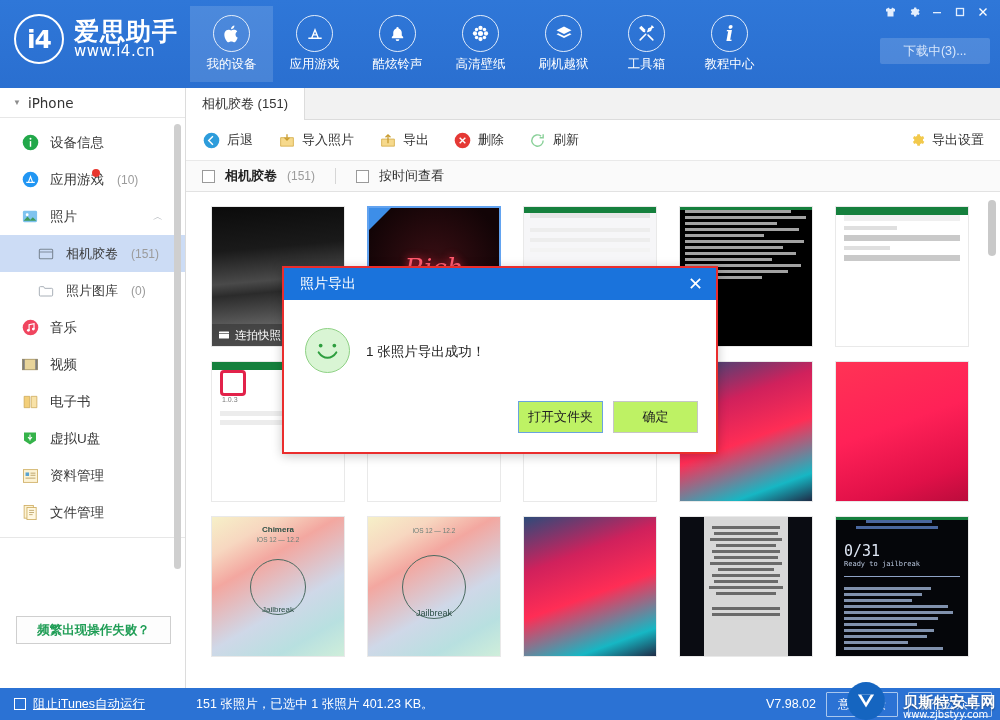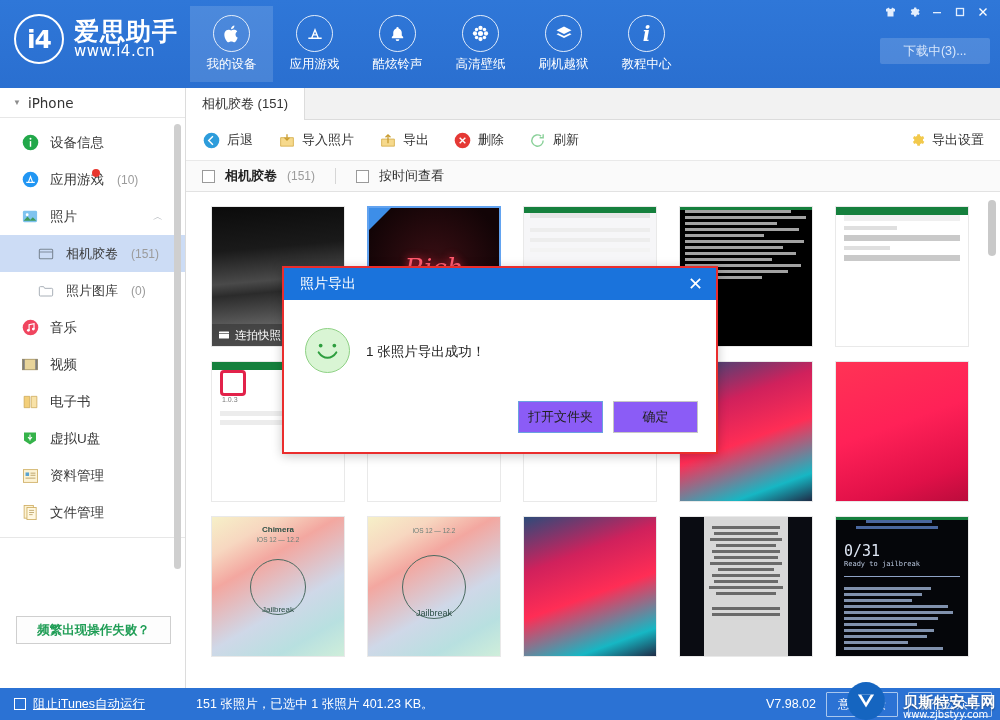--- a/index.html
+++ b/index.html
@@ -230,21 +230,21 @@
   }
   .dlg-body { position: relative; height: 152px; }
   .smiley {
     position: absolute; left: 21px; top: 28px; width: 45px; height: 45px;
     border-radius: 50%; background: #d9f5d4; border: 1px solid #8ed184;
   }
   .smiley svg { display: block; }
   .dlg-msg { position: absolute; left: 82px; top: 43px; font-size: 13.5px; color: #222; }
   .dlg-buttons { position: absolute; right: 18px; bottom: 19px; display: flex; gap: 10px; }
   .dlg-btn {
-    width: 85px; height: 32px; font-size: 13px; color: #222; background: #8b5cf6;
+    width: 85px; height: 32px; font-size: 13px; color: #222; background: #bef264;
     border: 1px solid #c6c6c6; display: flex; align-items: center; justify-content: center; cursor: pointer;
   }
   .dlg-btn.primary { border: 1px solid #6aa2e0; }
 </style>
 </head>
 <body>
 
 <div id="app">
 
   <div class="header">
@@ -299,20 +299,29 @@
         </div>
         <div class="nav-label">高清壁纸</div>
       </div>
       <div class="nav-item">
         <div class="nav-ico">
           <svg width="20" height="20" viewBox="0 0 24 24" fill="#fff">
               <path d="M12 3L3 7.5l9 4.5 9-4.5L12 3zM3 12.2l9 4.5 9-4.5-2.2-1.1L12 14.3 5.2 11.1 3 12.2z"></path>
             </svg>
         </div>
         <div class="nav-label">刷机越狱</div>
+      </div>
+      <div class="nav-item">
+        <div class="nav-ico">
+          <svg width="19" height="19" viewBox="0 0 24 24" fill="none" stroke="#fff" stroke-width="2" stroke-linecap="round">
+              <path d="M4 20l7-7M20 4l-5 2-1 3 3-1 2-5zM4.5 4.5l5 5M4 5l1.5-1.5 4 4-1.5 1.5z"></path>
+              <path d="M14 14l6 6"></path>
+            </svg>
+        </div>
+        <div class="nav-label">工具箱</div>
       </div>
       <div class="nav-item">
         <div class="nav-ico">
           <span style="font-family:'DejaVu Serif',serif;font-style:italic;font-size:20px;font-weight:bold;">i</span>
         </div>
         <div class="nav-label">教程中心</div>
       </div>
     </div>
 
     <div class="wincontrols">

